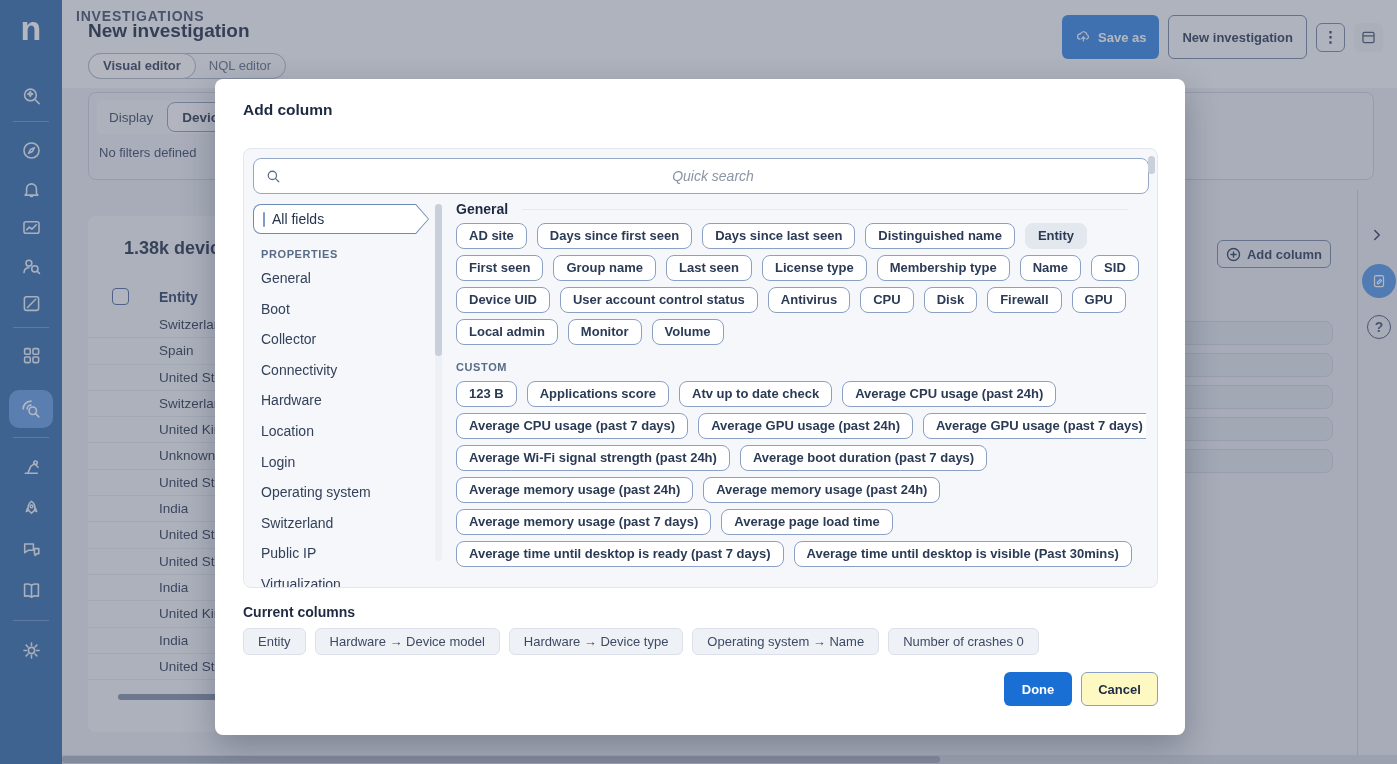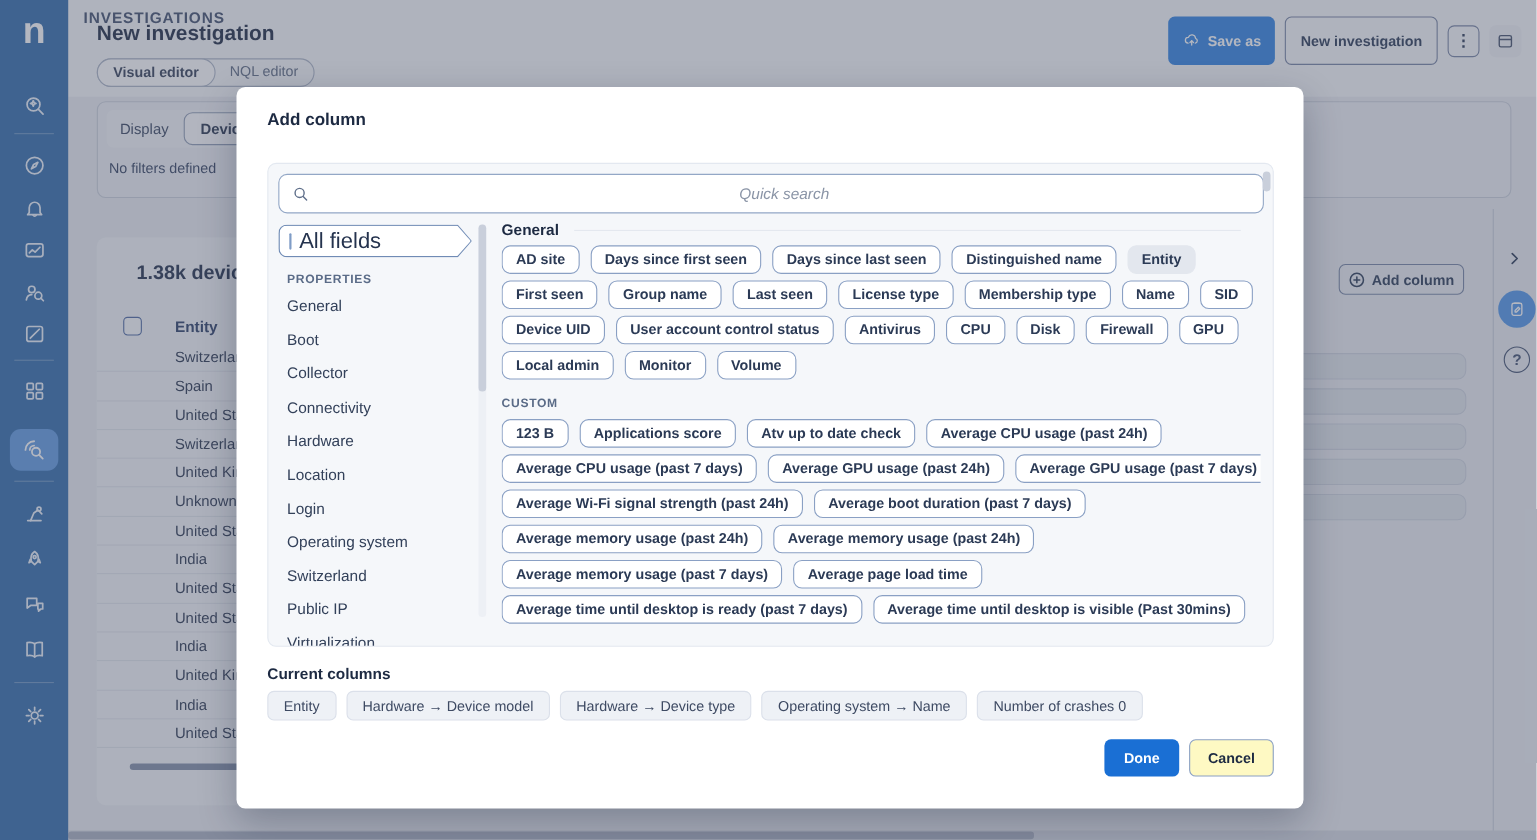--- a/index.html
+++ b/index.html
@@ -13,21 +13,21 @@
   .side-icon { position:absolute; left:14px; width:34px; height:34px; display:flex; align-items:center; justify-content:center; }
   .side-icon svg { width:23px; height:23px; stroke:#eaf1fa; stroke-width:1.5; fill:none; stroke-linecap:round; stroke-linejoin:round; }
   .side-divider { position:absolute; left:13px; width:36px; height:1px; background:rgba(255,255,255,.28); }
   .side-active { position:absolute; left:9px; width:44px; height:38px; background:#5b97e0; border-radius:10px; display:flex; align-items:center; justify-content:center; }
   .side-active svg { width:24px; height:24px; stroke:#ffffff; stroke-width:1.5; fill:none; stroke-linecap:round; stroke-linejoin:round; }
 
   
   .header { position:absolute; left:62px; top:0; width:1335px; height:88px; background:#f6f7f9; }
   .eyebrow { position:absolute; left:14px; top:8px; font-size:14px; font-weight:700; letter-spacing:.8px; color:#3b4a68; }
   .page-title { position:absolute; left:26px; top:20px; font-size:19px; font-weight:700; color:#16233d; }
-  .tabs { position:absolute; left:26px; top:53px; height:26px; border:1px solid #a9b3c4; border-radius:14px; display:flex; align-items:center; }
+  .tabs { position:absolute; left:26px; top:53px; height:26px; border:1px solid #a9b3c4; border-radius:14px; display:flex; align-items:flex-start; }
   .tab { padding:0 14px; font-size:13px; height:26px; line-height:24px; color:#5a6880; border-radius:14px; }
   .tab.active { background:#fdfdfe; border:1px solid #a9b3c4; margin:-1px; color:#2e3a52; font-weight:600; }
   .hdr-btns { position:absolute; right:14px; top:15px; display:flex; gap:9px; align-items:center; }
   .btn { height:44px; border-radius:6px; font-size:13px; font-weight:600; display:flex; align-items:center; gap:7px; padding:0 13px; }
   .btn-primary { background:#2b7fe0; color:#fff; }
   .btn-primary svg { width:16px; height:16px; stroke:#fff; stroke-width:1.6; fill:none; stroke-linecap:round; stroke-linejoin:round; }
   .btn-outline { background:transparent; border:1px solid #7280a0; color:#243450; }
   .btn-square { width:29px; height:29px; border-radius:6px; display:flex; align-items:center; justify-content:center; }
   .kebab { border:1px solid #7280a0; color:#243450; font-size:15px; font-weight:700; letter-spacing:0; }
   .winbtn { background:#eef0f4; }
@@ -74,21 +74,21 @@
   .searchwrap { position:absolute; left:9px; top:9px; width:896px; height:36px; background:#fff; border:1px solid #93a7c6; border-radius:8px; display:flex; align-items:center; padding:0 12px; gap:9px; }
   .searchwrap svg { width:15px; height:15px; stroke:#5f6f8a; stroke-width:1.7; fill:none; stroke-linecap:round; }
   .searchwrap input { border:none; outline:none; flex:1; font-size:14px; font-style:italic; color:#3a465c; background:transparent; font-family:"Liberation Sans",sans-serif;text-align:center; }
   .searchwrap input::placeholder { color:#8a94a6; font-style:italic; }
 
   .allfields { position:absolute; left:9px; top:55px; width:176px; height:30px; }
   .allfields .arrow-outer { position:absolute; inset:0; background:#6e8ab4; border-radius:8px 0 0 8px;
       clip-path:polygon(0 0, calc(100% - 13px) 0, 100% 50%, calc(100% - 13px) 100%, 0 100%); }
   .allfields .arrow-inner { position:absolute; inset:1px; background:#ffffff; border-radius:7px 0 0 7px;
       clip-path:polygon(0 0, calc(100% - 12.4px) 0, 100% 50%, calc(100% - 12.4px) 100%, 0 100%);
-      display:flex; align-items:center; padding-left:9px; gap:7px; font-size:20px; color:#25334e; }
+      display:flex; align-items:center; padding-left:9px; gap:7px; font-size:14px; color:#25334e; }
   .caret-bar { width:2px; height:15px; background:#7f9cc6; border-radius:1px; }
 
   .props-label { position:absolute; left:17px; top:99px; font-size:11px; font-weight:700; letter-spacing:.6px; color:#5a6b87; }
   .catlist { position:absolute; left:17px; top:114px; width:170px; }
   .catitem { height:30.6px; line-height:30.6px; font-size:14px; color:#33415a; cursor:pointer; }
   .left-scroll-track { position:absolute; left:191px; top:55px; width:7px; height:357px; background:#edf0f5; border-radius:4px; }
   .left-scroll-thumb { position:absolute; left:191px; top:55px; width:7px; height:152px; background:#c9cfdb; border-radius:4px; }
 
   .fields { position:absolute; left:212px; top:50px; width:690px; height:388px; overflow:hidden; }
   .sect-head { display:flex; align-items:center; gap:14px; height:16px; margin-top:2px; }

